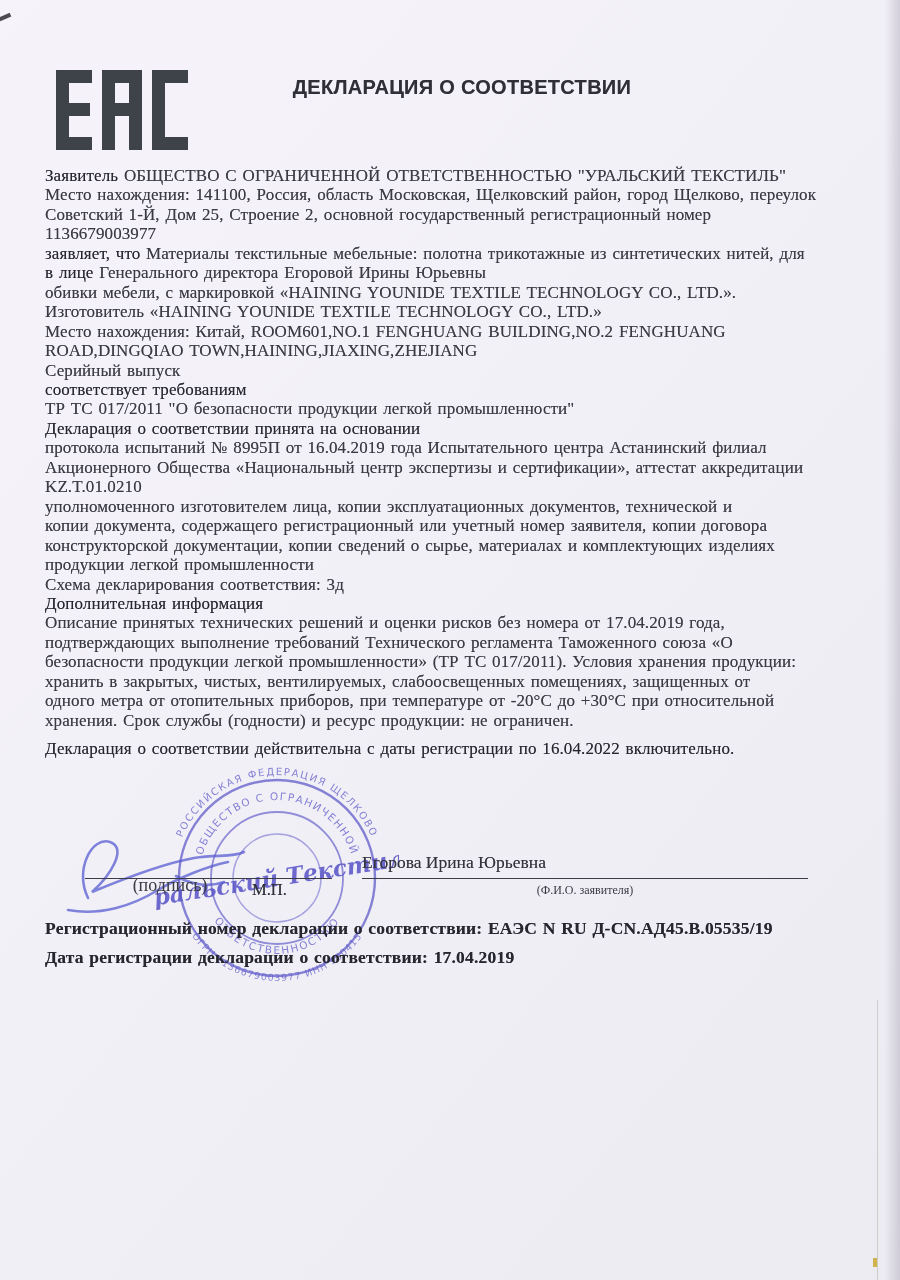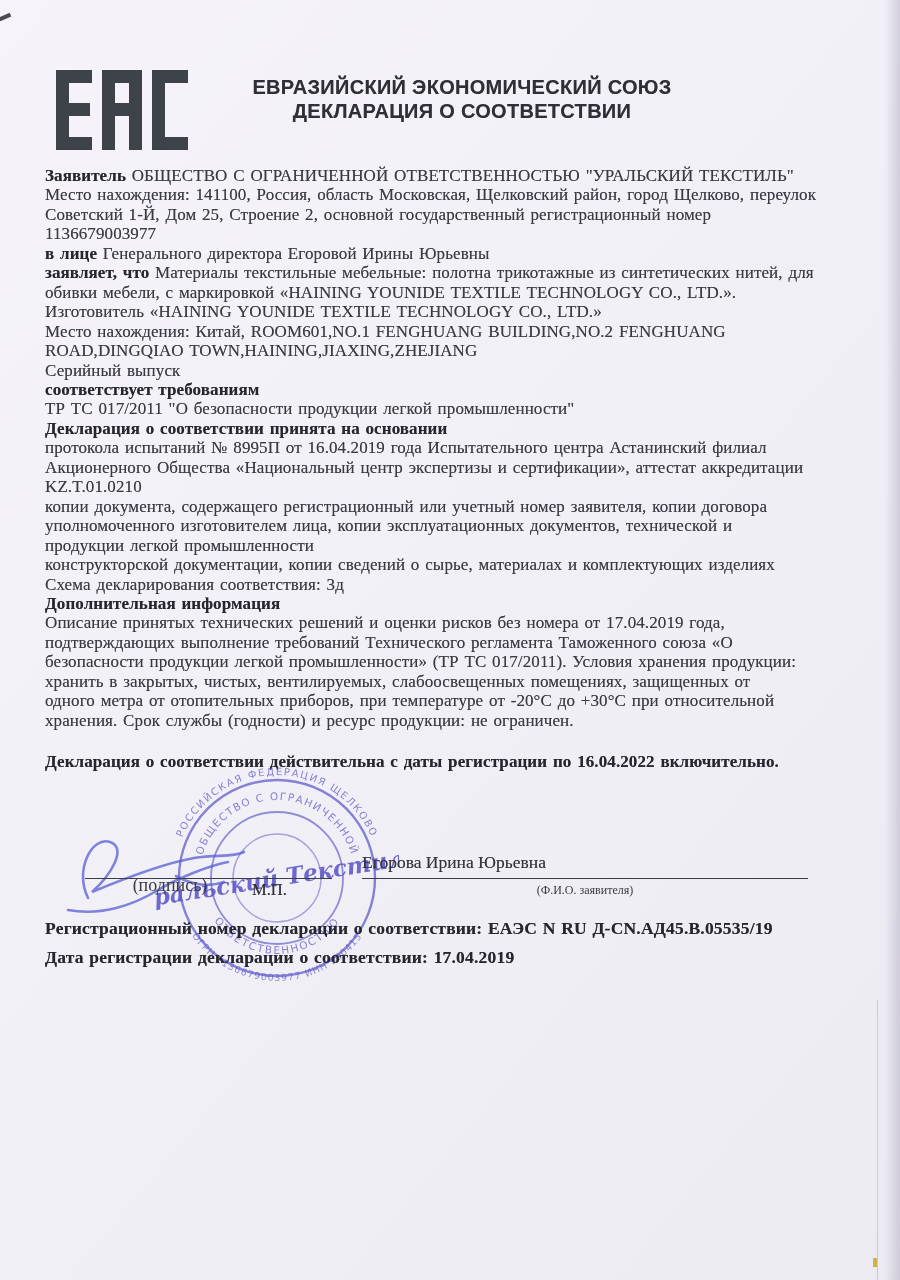--- a/index.html
+++ b/index.html
@@ -25,22 +25,22 @@
     text-shadow:0 0 .5px rgba(47,47,55,.5);
   }
 
   
   .doc-body{
     position:absolute;left:45px;top:166px;width:828px;
     font-size:17px;line-height:19.45px;letter-spacing:.1px;word-spacing:1.4px;
     text-shadow:0 0 .5px rgba(55,55,66,.55);
   }
   .doc-line{white-space:nowrap;}
-  .doc-line .b{font-weight:bold;color:#26262e;}
-  .doc-line.validity{margin-top:22px;}
+  .doc-line .b{font-weight:normal;color:#26262e;}
+  .doc-line.validity{margin-top:9px;}
 
   
   .sig-line{position:absolute;border-top:1.7px solid #3c3c44;height:0;}
   .line-left{left:85px;top:878px;width:247px;}
   .line-right{left:362px;top:878px;width:446px;}
   .sig-caption{position:absolute;left:95px;top:875px;width:150px;text-align:center;font-size:18px;color:#3a3a42;}
   .mp{position:absolute;left:252px;top:865px;font-size:16.5px;color:#2e2e36;text-shadow:0 0 .5px rgba(50,50,60,.5);margin-top:15px;}
   .applicant-name{position:absolute;left:362px;top:852px;width:446px;font-size:17.5px;color:#33333b;text-shadow:0 0 .5px rgba(50,50,60,.5);}
   .applicant-caption{position:absolute;left:362px;top:883px;width:446px;text-align:center;font-size:12px;color:#3a3a42;}
 
@@ -79,46 +79,45 @@
       <rect x="46" y="0" width="40" height="13"></rect>
       <rect x="46" y="33" width="40" height="13"></rect>
 
       <rect x="96" y="0" width="13" height="80"></rect>
       <rect x="96" y="0" width="36" height="13"></rect>
       <rect x="96" y="67" width="36" height="13"></rect>
     </g>
   </svg>
 
   <div class="header-title">
-    <div>ЕВРАЗИЙСКИЙ ЭКОНОМИЧЕСКИЙ СОЮЗ</div>
     <div>ДЕКЛАРАЦИЯ О СООТВЕТСТВИИ</div>
   </div>
 
   <div class="doc-body" id="doc-lines">
       <div class="doc-line"><span class="b">Заявитель </span><span>ОБЩЕСТВО С ОГРАНИЧЕННОЙ ОТВЕТСТВЕННОСТЬЮ "УРАЛЬСКИЙ ТЕКСТИЛЬ"</span></div>
       <div class="doc-line"><span>Место нахождения: 141100, Россия, область Московская, Щелковский район, город Щелково, переулок</span></div>
       <div class="doc-line"><span>Советский 1-Й, Дом 25, Строение 2, основной государственный регистрационный номер</span></div>
       <div class="doc-line"><span>1136679003977</span></div>
+      <div class="doc-line"><span class="b">заявляет, что </span><span>Материалы текстильные мебельные: полотна трикотажные из синтетических нитей, для</span></div>
       <div class="doc-line"><span class="b">в лице </span><span>Генерального директора Егоровой Ирины Юрьевны</span></div>
-      <div class="doc-line"><span class="b">заявляет, что </span><span>Материалы текстильные мебельные: полотна трикотажные из синтетических нитей, для</span></div>
       <div class="doc-line"><span>обивки мебели, с маркировкой «HAINING YOUNIDE TEXTILE TECHNOLOGY CO., LTD.».</span></div>
       <div class="doc-line"><span>Изготовитель «HAINING YOUNIDE TEXTILE TECHNOLOGY CO., LTD.»</span></div>
       <div class="doc-line"><span>Место нахождения: Китай, ROOM601,NO.1 FENGHUANG BUILDING,NO.2 FENGHUANG</span></div>
       <div class="doc-line"><span>ROAD,DINGQIAO TOWN,HAINING,JIAXING,ZHEJIANG</span></div>
       <div class="doc-line"><span>Серийный выпуск</span></div>
       <div class="doc-line"><span class="b">соответствует требованиям</span></div>
       <div class="doc-line"><span>ТР ТС 017/2011 "О безопасности продукции легкой промышленности"</span></div>
       <div class="doc-line"><span class="b">Декларация о соответствии принята на основании</span></div>
       <div class="doc-line"><span>протокола испытаний № 8995П от 16.04.2019 года Испытательного центра Астанинский филиал</span></div>
       <div class="doc-line"><span>Акционерного Общества «Национальный центр экспертизы и сертификации», аттестат аккредитации</span></div>
       <div class="doc-line"><span>KZ.T.01.0210</span></div>
+      <div class="doc-line"><span>уполномоченного изготовителем лица, копии эксплуатационных документов, технической и</span></div>
       <div class="doc-line"><span>копии документа, содержащего регистрационный или учетный номер заявителя, копии договора</span></div>
-      <div class="doc-line"><span>уполномоченного изготовителем лица, копии эксплуатационных документов, технической и</span></div>
+      <div class="doc-line"><span>конструкторской документации, копии сведений о сырье, материалах и комплектующих изделиях</span></div>
       <div class="doc-line"><span>продукции легкой промышленности</span></div>
-      <div class="doc-line"><span>конструкторской документации, копии сведений о сырье, материалах и комплектующих изделиях</span></div>
       <div class="doc-line"><span>Схема декларирования соответствия: 3д</span></div>
       <div class="doc-line"><span class="b">Дополнительная информация</span></div>
       <div class="doc-line"><span>Описание принятых технических решений и оценки рисков без номера от 17.04.2019 года,</span></div>
       <div class="doc-line"><span>подтверждающих выполнение требований Технического регламента Таможенного союза «О</span></div>
       <div class="doc-line"><span>безопасности продукции легкой промышленности» (ТР ТС 017/2011). Условия хранения продукции:</span></div>
       <div class="doc-line"><span>хранить в закрытых, чистых, вентилируемых, слабоосвещенных помещениях, защищенных от</span></div>
       <div class="doc-line"><span>одного метра от отопительных приборов, при температуре от -20°С до +30°С при относительной</span></div>
       <div class="doc-line"><span>хранения. Срок службы (годности) и ресурс продукции: не ограничен.</span></div>
       <div class="doc-line validity"><span class="b">Декларация о соответствии действительна с даты регистрации по 16.04.2022 включительно.</span></div>
     </div>

